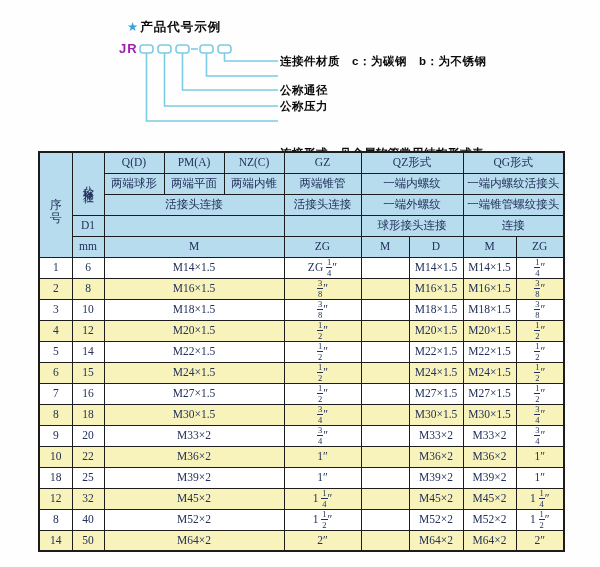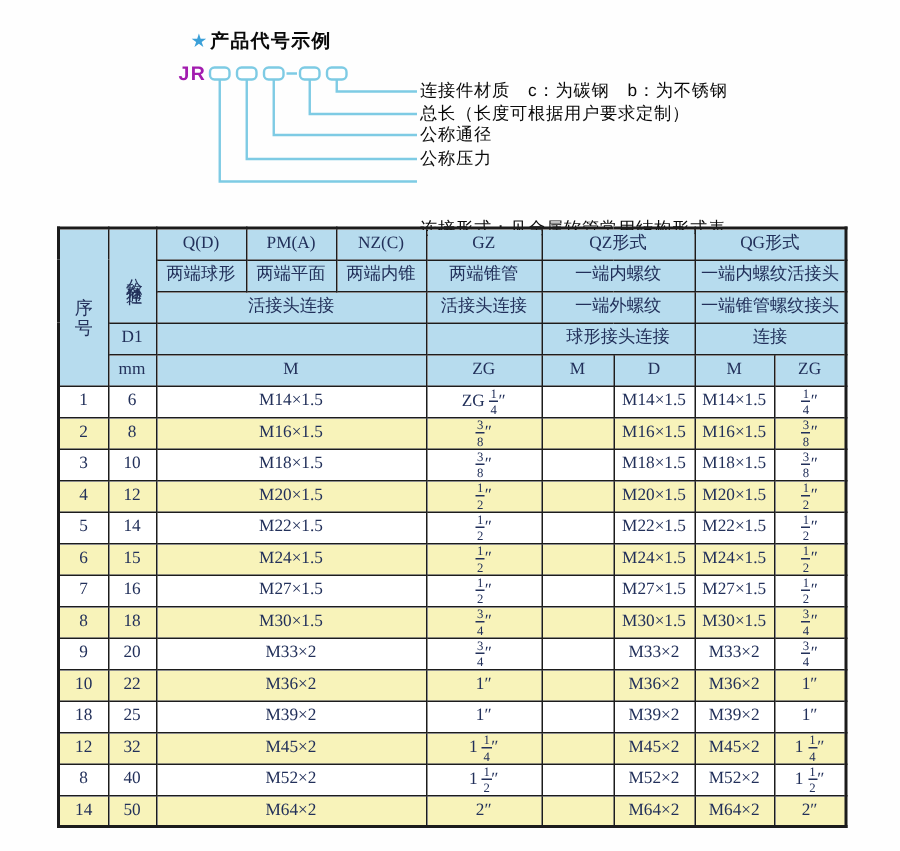--- a/index.html
+++ b/index.html
@@ -30,21 +30,21 @@
   .example-line .star{color:var(--star-blue);font-weight:normal;margin-right:1px;}
   .jr-prefix{
     position:absolute;left:119px;top:41px;
     font-size:13px;font-weight:bold;color:#a21caf;letter-spacing:1px;
   }
   .code-svg{position:absolute;left:110px;top:35px;width:180px;height:95px;}
   .code-svg rect{fill:#ffffff;stroke:var(--line-blue);stroke-width:1.6;}
   .code-svg polyline,.code-svg line{fill:none;stroke:var(--line-blue);stroke-width:1.6;}
   .code-label{
     position:absolute;left:280px;height:13px;line-height:13px;
-    font-size:11.5px;font-weight:normal;color:var(--label-text);
+    font-size:11.5px;font-weight:bold;color:var(--label-text);
     white-space:nowrap;letter-spacing:0.5px;
   }
   .lbl0{top:55px;} .lbl1{top:70px;} .lbl2{top:84px;} .lbl3{top:100px;} .lbl4{top:115px;margin-top:32px;}
 
   
   .table-title{
     position:absolute;left:14px;top:124px;
     font-family:"Liberation Serif","DejaVu Serif",serif;
     font-size:20px;font-weight:900;color:#050505;letter-spacing:2px;
     white-space:nowrap;
@@ -101,21 +101,20 @@
     <rect x="90" y="10" width="13" height="8" rx="3"></rect>
     <rect x="108" y="10" width="13" height="8" rx="3"></rect>
     <polyline points="114.5,18 114.5,26 168,26"></polyline>
     <polyline points="96.5,18 96.5,41 168,41"></polyline>
     <polyline points="72.5,18 72.5,55 168,55"></polyline>
     <polyline points="54.5,18 54.5,71 168,71"></polyline>
     <polyline points="36.5,18 36.5,86 168,86"></polyline>
   </svg>
 
   <div class="code-label lbl0">连接件材质　c：为碳钢　b：为不锈钢</div>
-  <div class="code-label lbl1">总长（长度可根据用户要求定制）</div>
   <div class="code-label lbl2">公称通径</div>
   <div class="code-label lbl3">公称压力</div>
   <div class="code-label lbl4">连接形式：见金属软管常用结构形式表</div>
 
 
   <table class="ref">
     <colgroup>
       <col style="width:33px">
         <col style="width:32px">
       <col style="width:60px">

